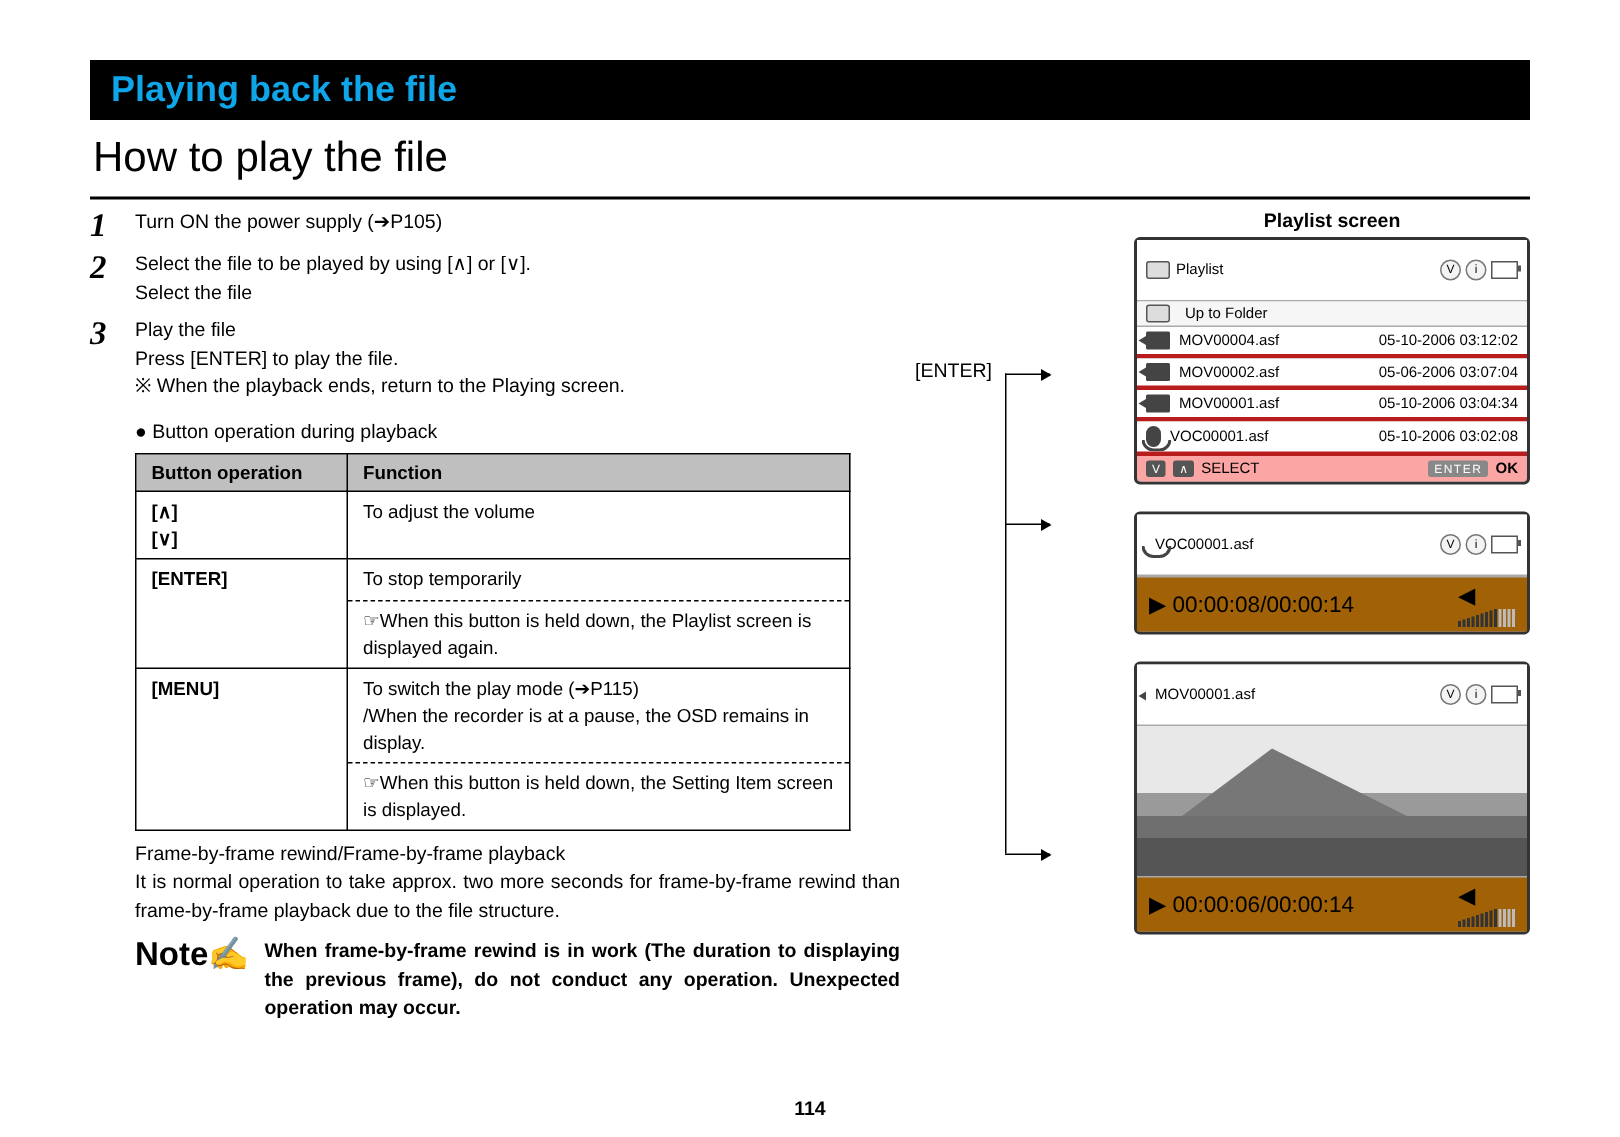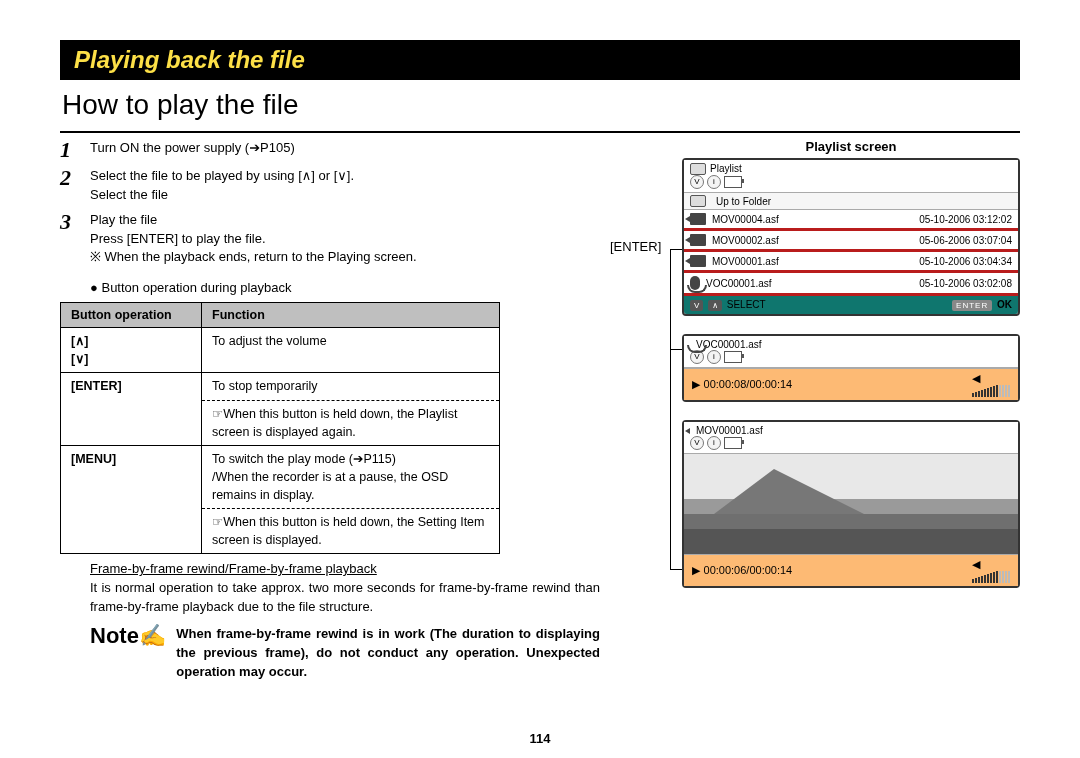--- a/index.html
+++ b/index.html
@@ -11,25 +11,24 @@
   }
   .page {
     width: 1080px;
     height: 758px;
     box-sizing: border-box;
     padding: 40px 60px 10px 60px;
     position: relative;
   }
   .black-band {
     background: #000;
-    color: #fde047;
+    color: #0ea5e9;
     font-size: 24px;
     font-weight: bold;
     padding: 6px 14px;
-    font-style: italic;
   }
   .subhead {
     font-size: 28px;
     margin: 6px 0 10px 2px;
     font-weight: normal;
     border-top: 3px solid transparent;
   }
   .hr {
     border-top: 2px solid #000;
     margin: 0 0 6px 0;
@@ -57,23 +56,24 @@
     font-style: italic;
     font-size: 22px;
     font-weight: bold;
     width: 20px;
     line-height: 1;
   }
   .stepbody { flex: 1; }
   .bullet-title { margin-top: 12px; }
 
   table.ops {
-    width: 440px;
+    width: 477px;
     border-collapse: collapse;
     margin-top: 4px;
+    margin-left: 30px;
   }
   table.ops th, table.ops td {
     border: 1.5px solid #000;
     font-size: 12.5px;
     vertical-align: top;
   }
   table.ops th {
     background: #bfbfbf;
     font-weight: bold;
     padding: 3px 10px;
@@ -84,21 +84,21 @@
     padding: 4px 10px;
     font-weight: bold;
     width: 120px;
   }
   table.ops td.val { padding: 4px 10px; }
   .subline {
     border-top: 1.5px dashed #000;
     margin: 4px -10px;
   }
 
-  .frame-title { text-decoration: underline; margin-top: 6px; margin-left: 30px;}
+  .frame-title { margin-top: 6px; margin-left: 30px;}
   .frame-body { text-align: justify; margin-left: 30px;}
 
   .note-row { display: flex; gap: 10px; margin-top: 8px; margin-left: 30px; }
   .note-label {
     font-family: Liberation Sans, sans-serif;
     font-size: 22px;
     font-weight: bold;
     line-height: 1;
     white-space: nowrap;
   }
@@ -111,44 +111,43 @@
   .page-num {
     position: absolute;
     bottom: 12px;
     left: 0; right: 0;
     text-align: center;
     font-weight: bold;
     font-size: 13px;
   }
 
   
-  .right-inner { position: relative; width: 338px; margin-left: auto; }
+  .right-inner { position: relative; width: 264px; margin-left: auto; }
   .playlist-title {
     text-align: center;
     font-weight: bold;
     font-size: 13px;
     margin-bottom: 4px;
   }
   .screen {
     border: 2px solid #333;
     border-radius: 4px;
     background: #eee;
     margin-bottom: 18px;
     box-shadow: inset 0 0 0 1px #999;
     font-size: 10px;
     position: relative;
   }
   .screen-top {
     display: flex;
-    align-items: flex-start;
+    align-items: center;
     justify-content: space-between;
-    padding: 3px 6px;
+    padding: 13px 6px;
     border-bottom: 1px solid #aaa;
     background: #fff;
-    flex-direction: column;
   }
   .folder-icn {
     display: inline-block; width: 14px; height: 10px;
     border: 1px solid #555; border-radius: 2px; background: #ddd; margin-right: 4px;
     vertical-align: middle;
   }
   .badges { display: flex; gap: 3px; align-items: center; }
   .badge {
     border: 1px solid #777; border-radius: 50%;
     width: 12px; height: 12px; font-size: 8px; line-height: 12px; text-align: center;
@@ -177,21 +176,21 @@
   }
   .mic-icn {
     width: 10px; height: 14px; background:#444; border-radius: 5px; position: relative;
   }
   .mic-icn::after {
     content:""; position:absolute; left:-3px; bottom:-3px; width:16px; height:6px;
     border:2px solid #444; border-top:none; border-radius:0 0 10px 10px;
   }
   .pl-footer {
     display:flex; align-items:center; justify-content:space-between;
-    padding:3px 6px; background:#0f766e; border-bottom-left-radius:3px; border-bottom-right-radius:3px;
+    padding:3px 6px; background:#fca5a5; border-bottom-left-radius:3px; border-bottom-right-radius:3px;
   }
   .key {
     display:inline-flex; align-items:center; justify-content:center;
     background:#555; color:#fff; padding:1px 4px; font-size:8px; border-radius:2px; margin-right:2px;
   }
   .keyw { background:#888; letter-spacing:1px; }
 
   .audio-body {
     background:#fff; padding: 10px 0 4px 0; text-align:center;
   }
@@ -207,21 +206,21 @@
     content:""; position:absolute; left:15px; bottom:-22px; width:4px; height:12px; background:#111;
   }
   .mic-grill {
     width: 24px; height: 20px; background:
       repeating-linear-gradient(#111 0 2px, transparent 2px 5px);
     position: relative; top: 6px; left: 5px; border-radius: 8px;
   }
   .ap-label { margin-top: 30px; font-size: 12px; letter-spacing: 1px; color:#222;}
   .time-bar {
     display:flex; justify-content:space-between; align-items:center;
-    padding:3px 8px; background:#fdba74; font-size:11px; border-top:1px solid #aaa;
+    padding:3px 8px; background:#a16207; font-size:15px; border-top:1px solid #aaa;
   }
   .vol-bars {
     display:flex; gap:1px; align-items:flex-end; height:12px;
   }
   .vol-bars span { width:2px; background:#333; display:inline-block; }
 
   .video-body {
     height: 100px;
     background: linear-gradient(#e8e8e8 0 45%, #9a9a9a 45% 60%, #6f6f6f 60% 75%, #555 75% 100%);
     position: relative;

